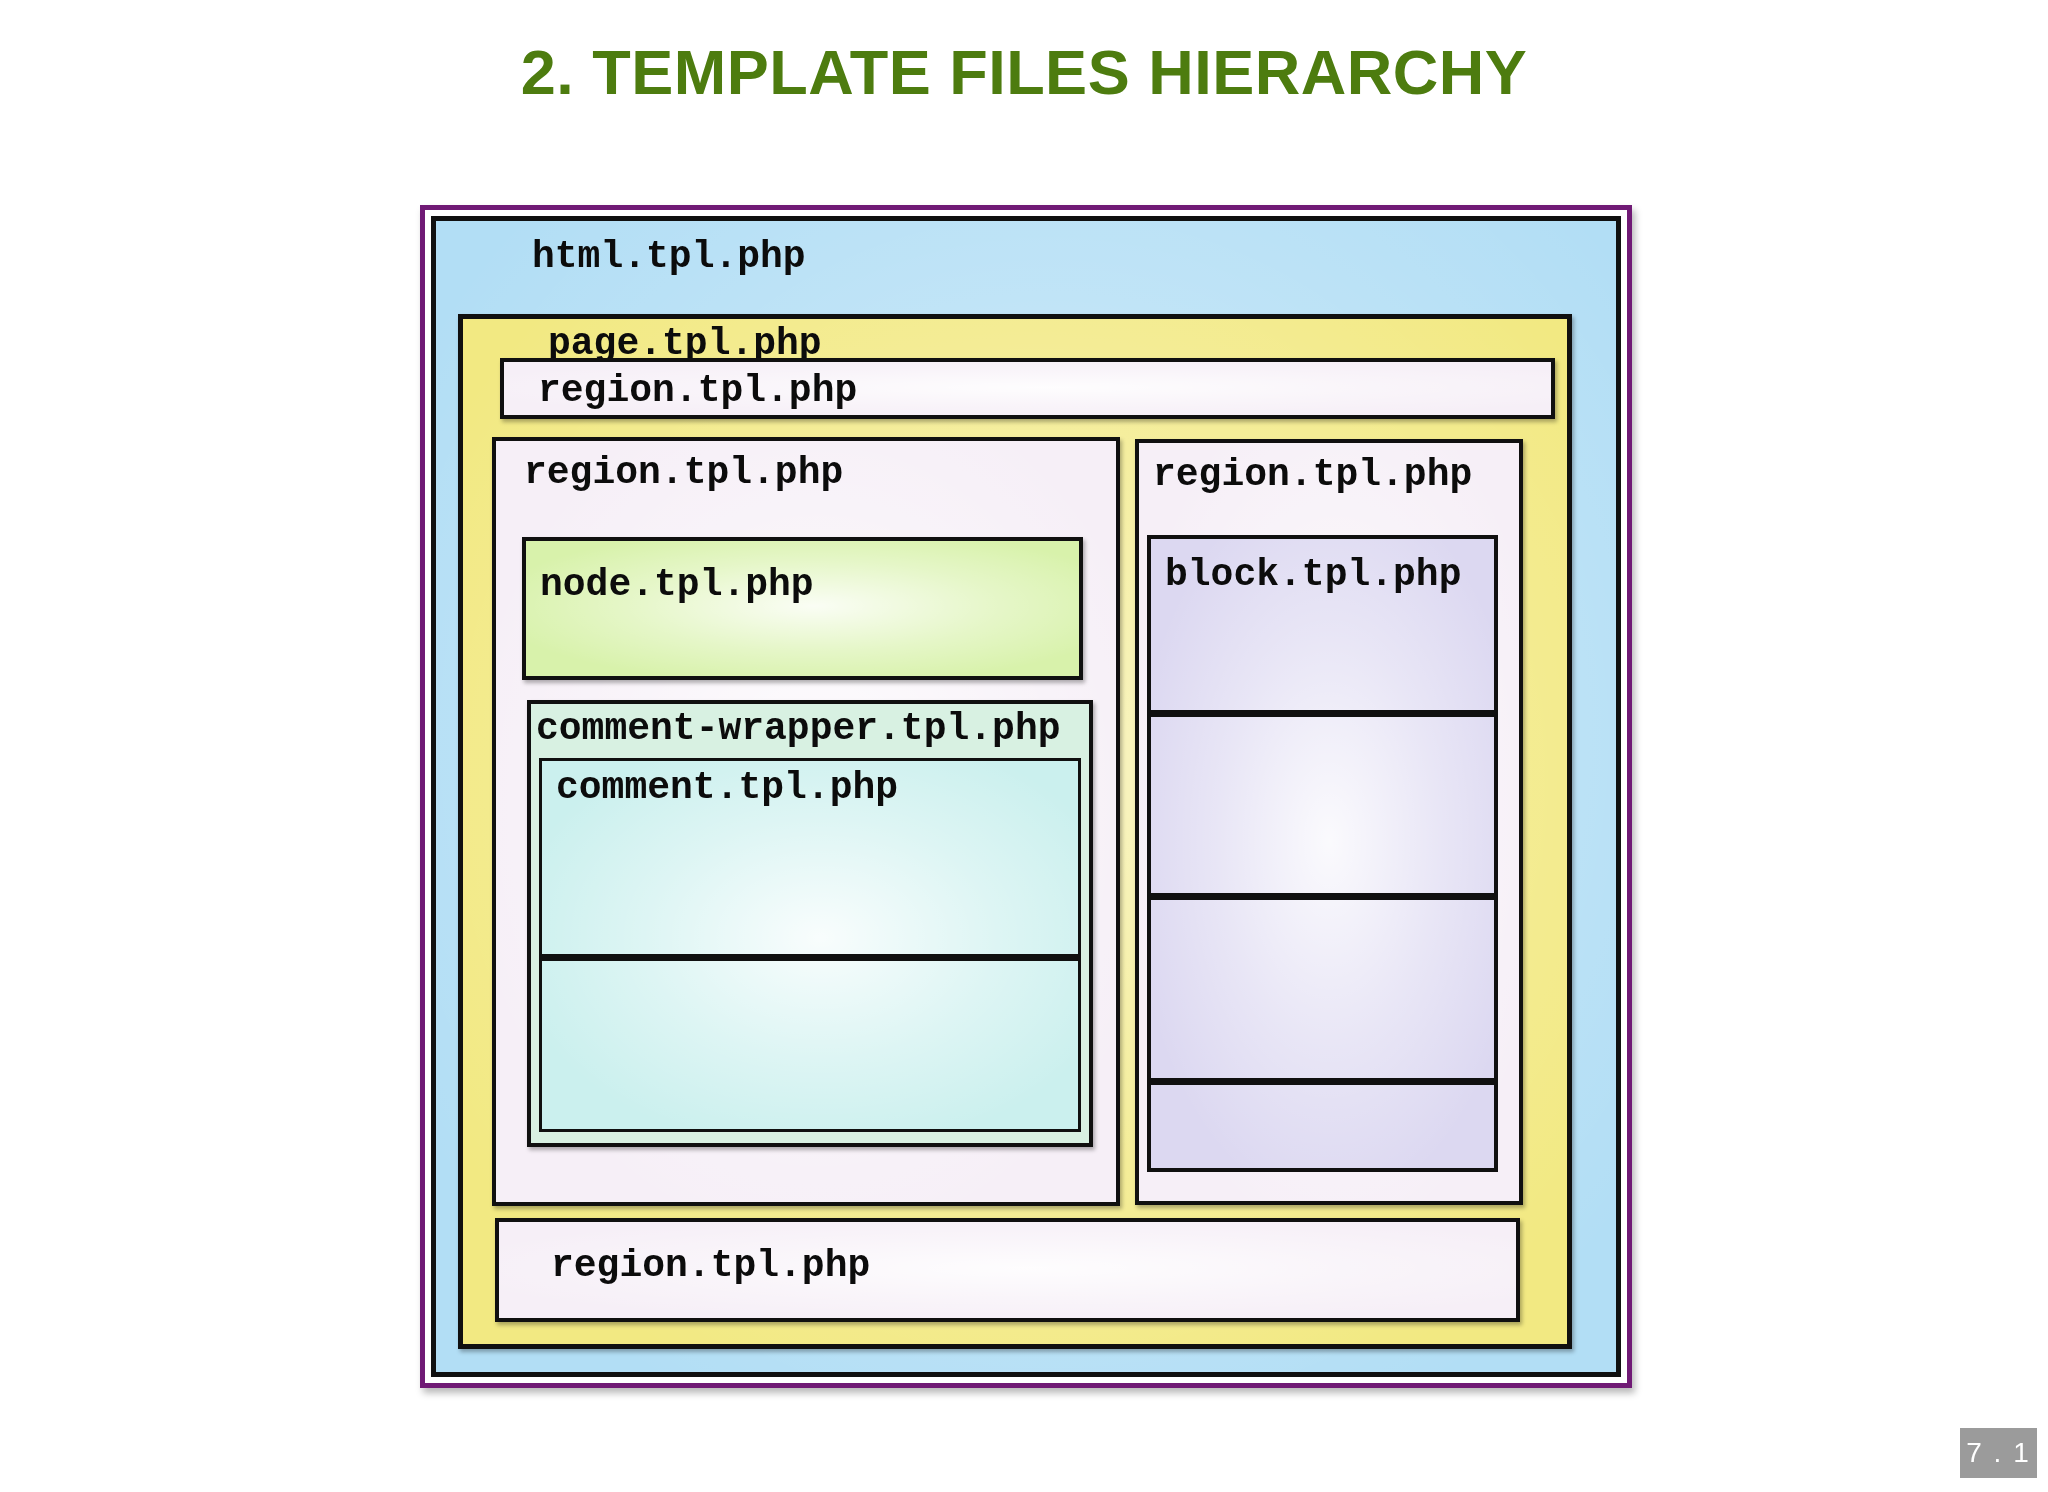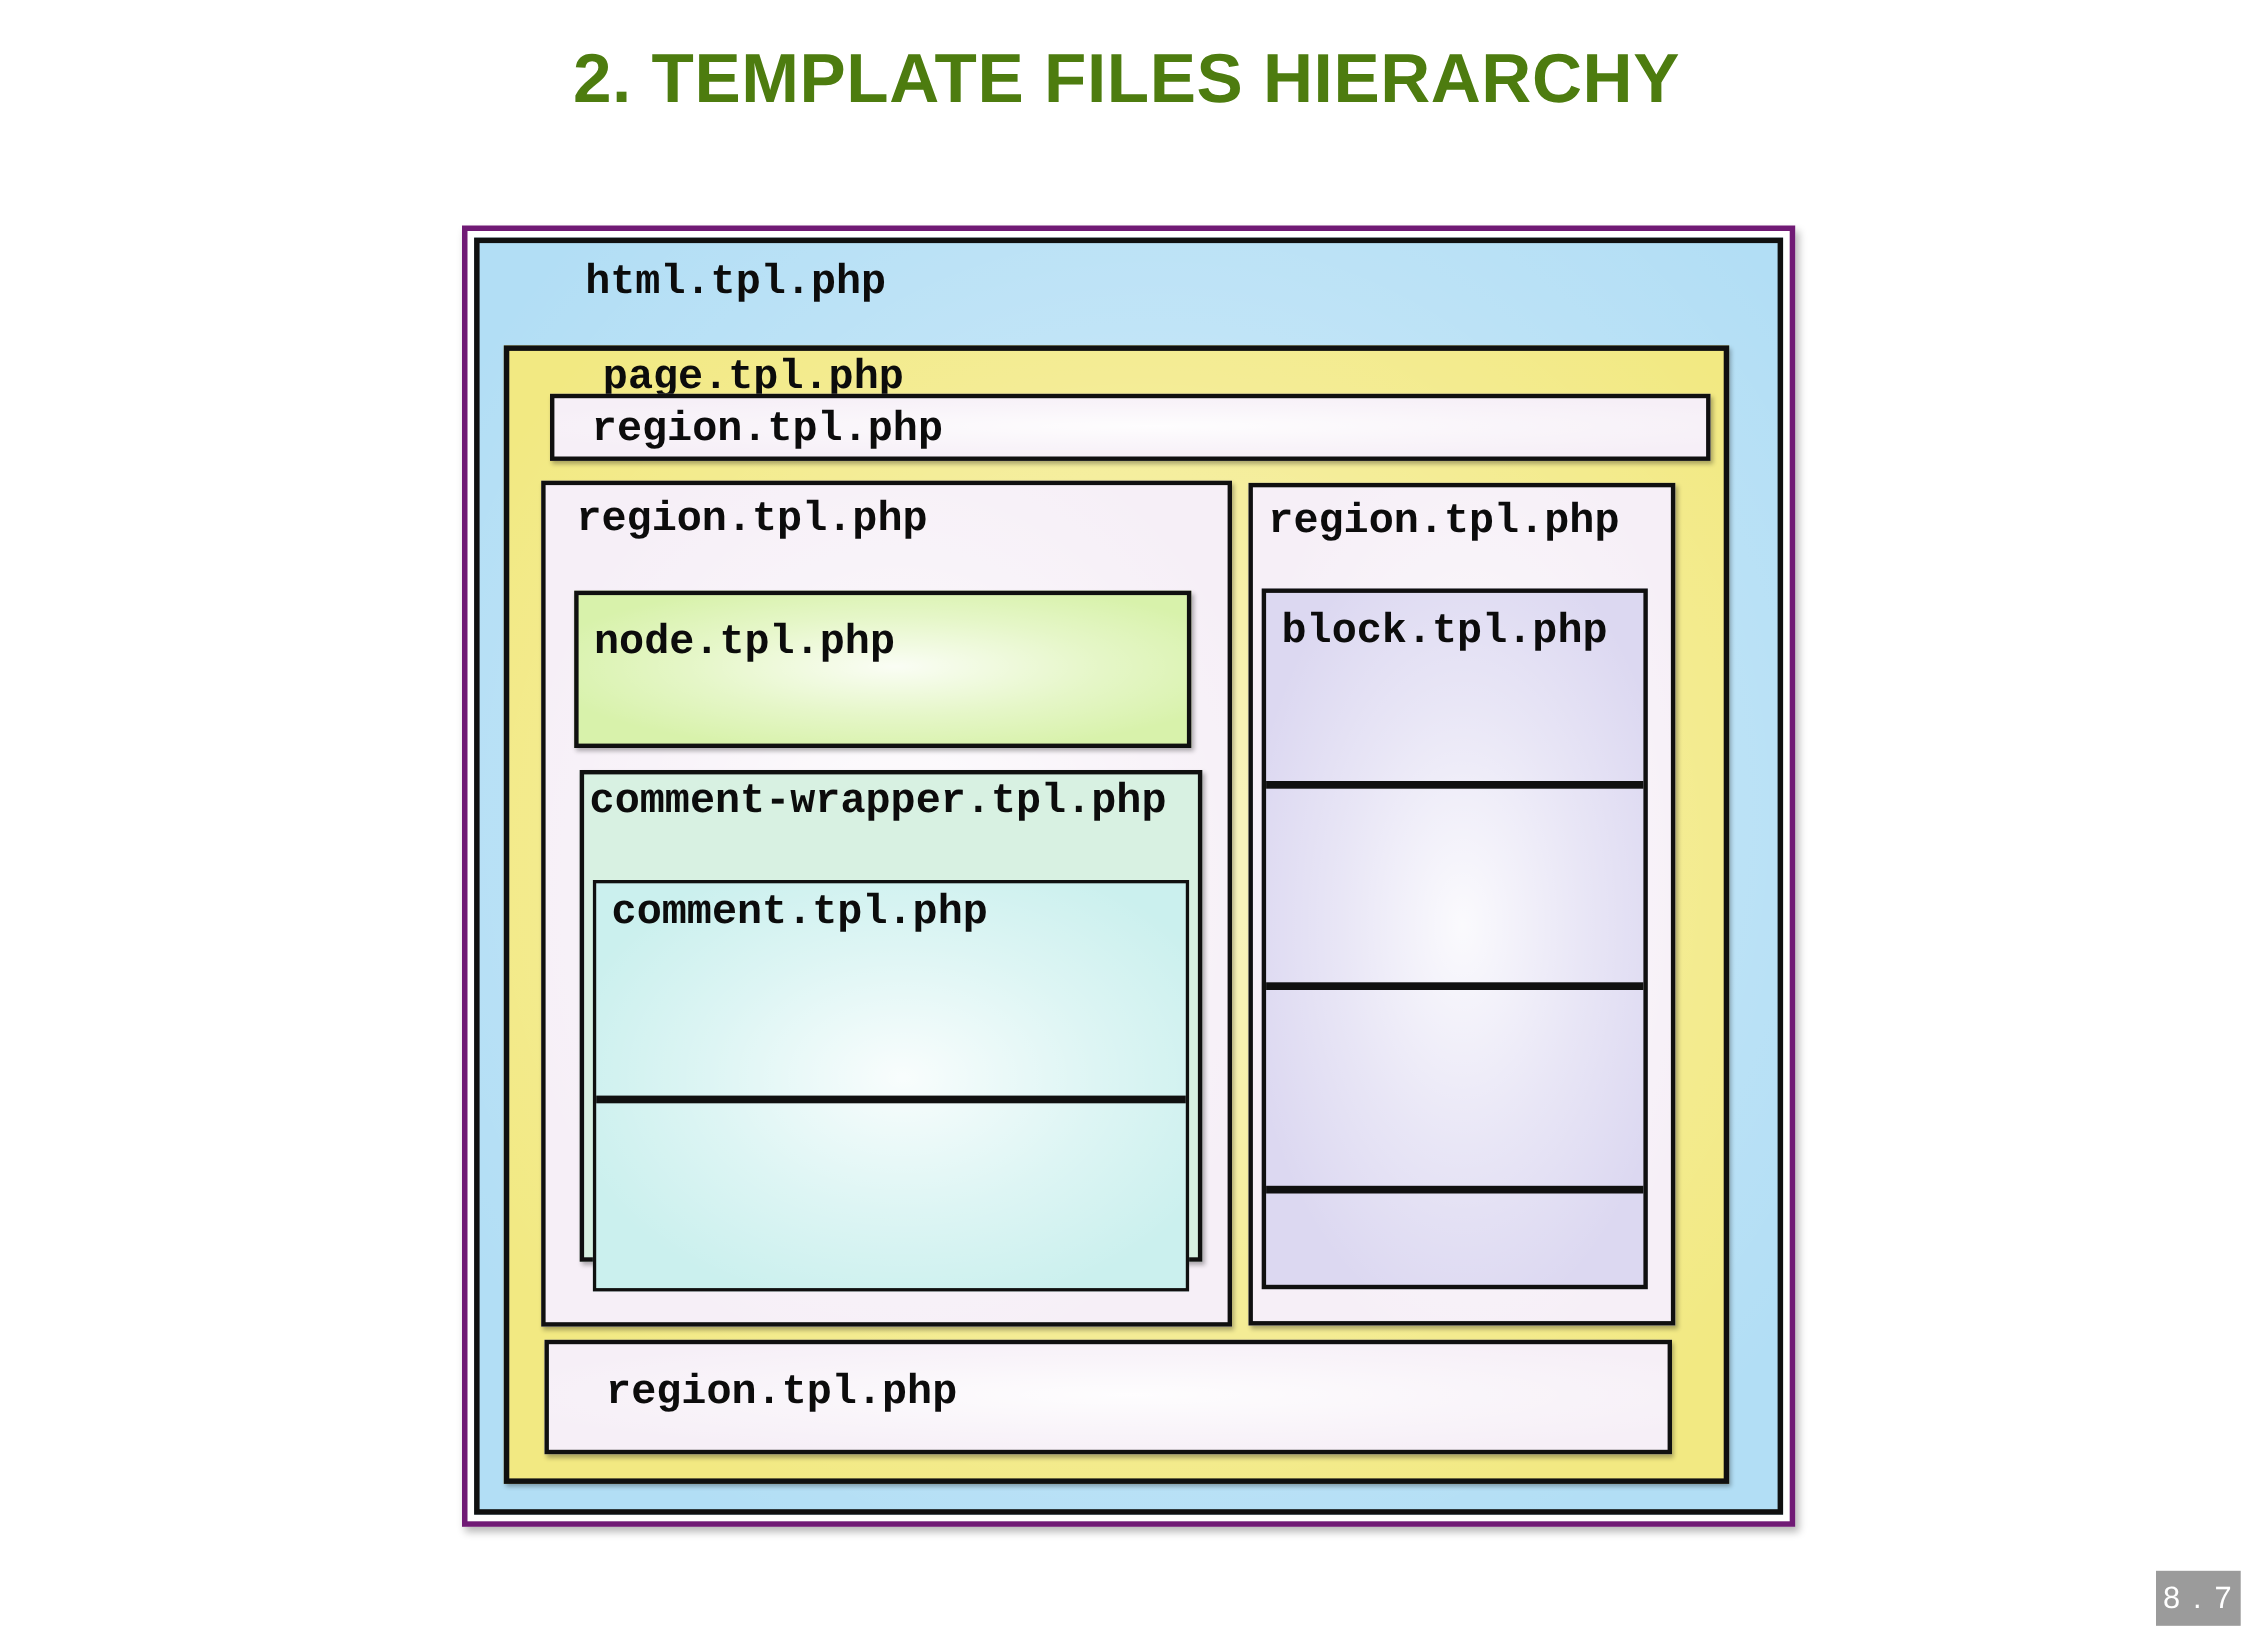--- a/index.html
+++ b/index.html
@@ -64,21 +64,21 @@
   .node-box .lbl { left:14px; top:22px; }
 
   .wrapper-box {
     position:absolute; left:31px; top:259px; width:566px; height:447px;
     border:4px solid #101010; background-color:#d8f1e2;
     box-shadow:2px 3px 4px rgba(0,0,0,0.3);
   }
   .wrapper-lbl { left:5px; top:3px; }
   .comment-box {
     position:absolute; left:8px; top:54px; width:542px; height:374px;
-    border:3px solid #101010; background-color:#cbf0ee;margin-top:42px;
+    border:3px solid #101010; background-color:#cbf0ee;
   }
   .comment-cell { position:relative; }
   .cc1 { height:193px; border-bottom:7px solid #101010; }
   .cc2 { height:171px; }
   .comment-box .lbl { left:14px; top:5px; }
 
   .block-box {
     position:absolute; left:8px; top:92px; width:351px; height:637px;
     border:4px solid #101010; background-color:#dcd8f1;
     display:flex; flex-direction:column;
@@ -146,15 +146,15 @@
         </div>
 
         <div class="region bottom-bar bbox tint">
           <div class="lbl">region.tpl.php</div>
         </div>
 
       </div>
     </div>
   </div>
 
-  <div class="badge">8 . 7</div>
+  <div class="badge">7 . 1</div>
 
 </div>
 
 </body></html>

